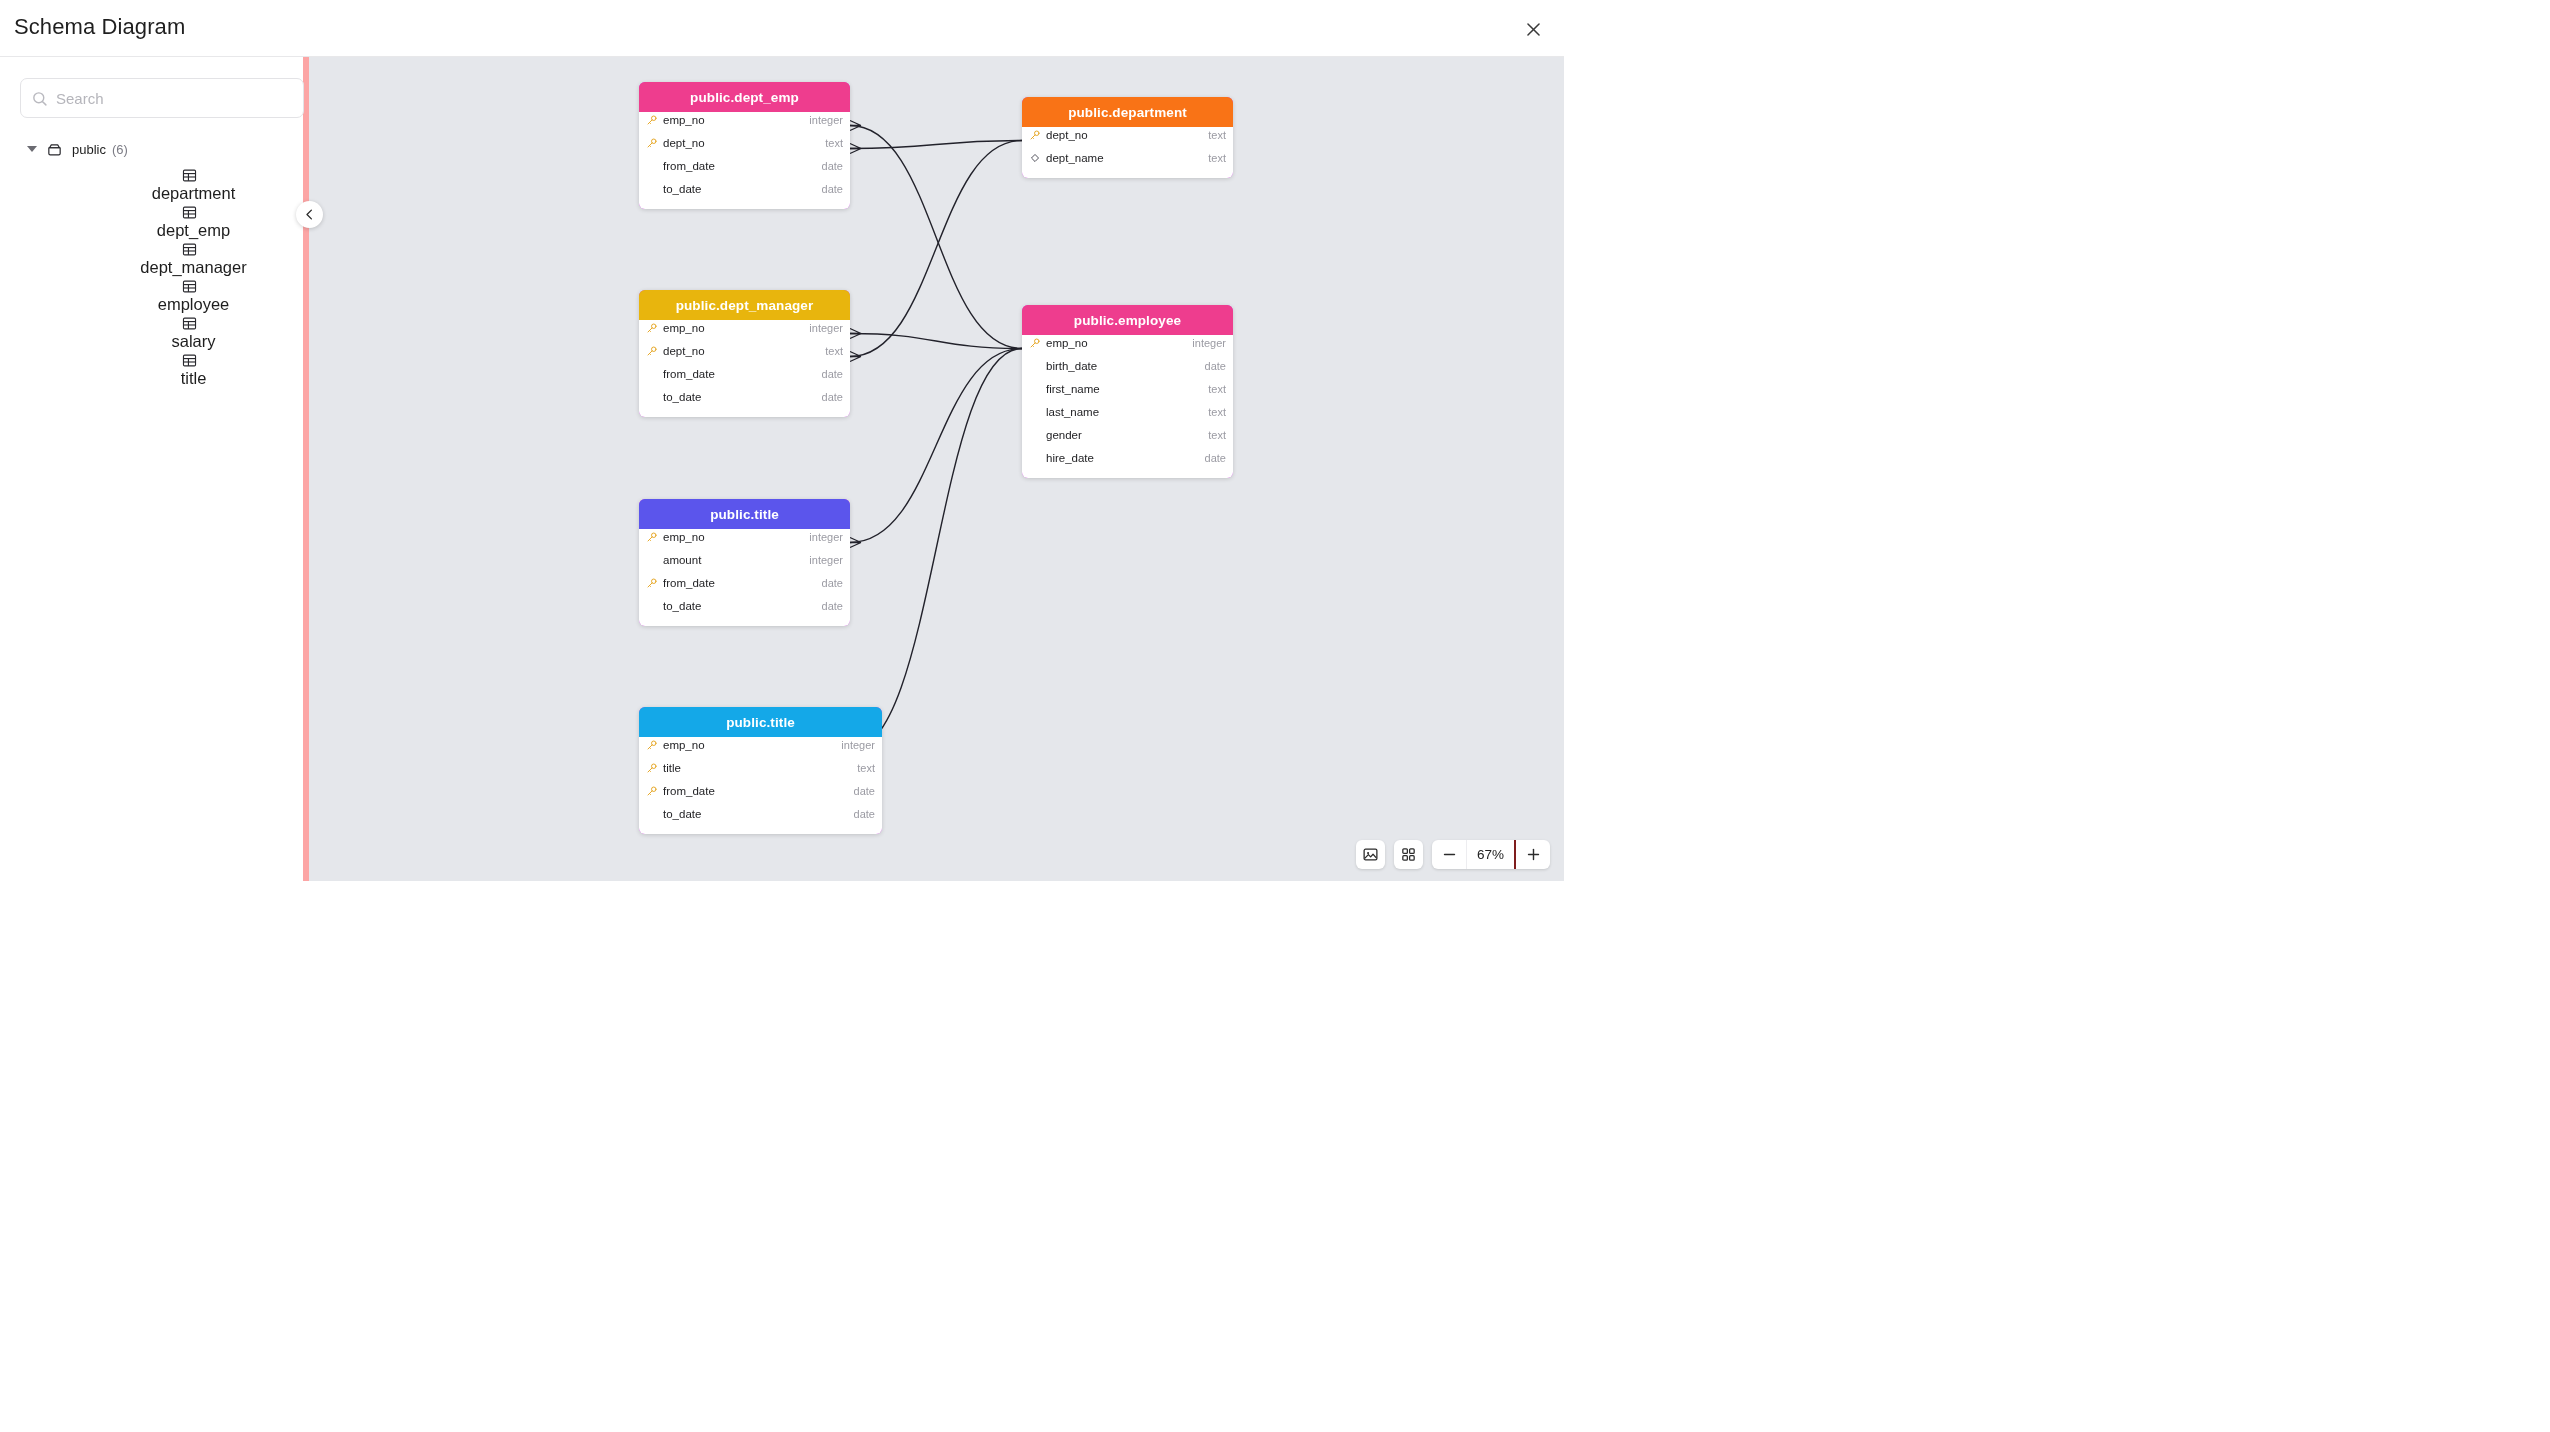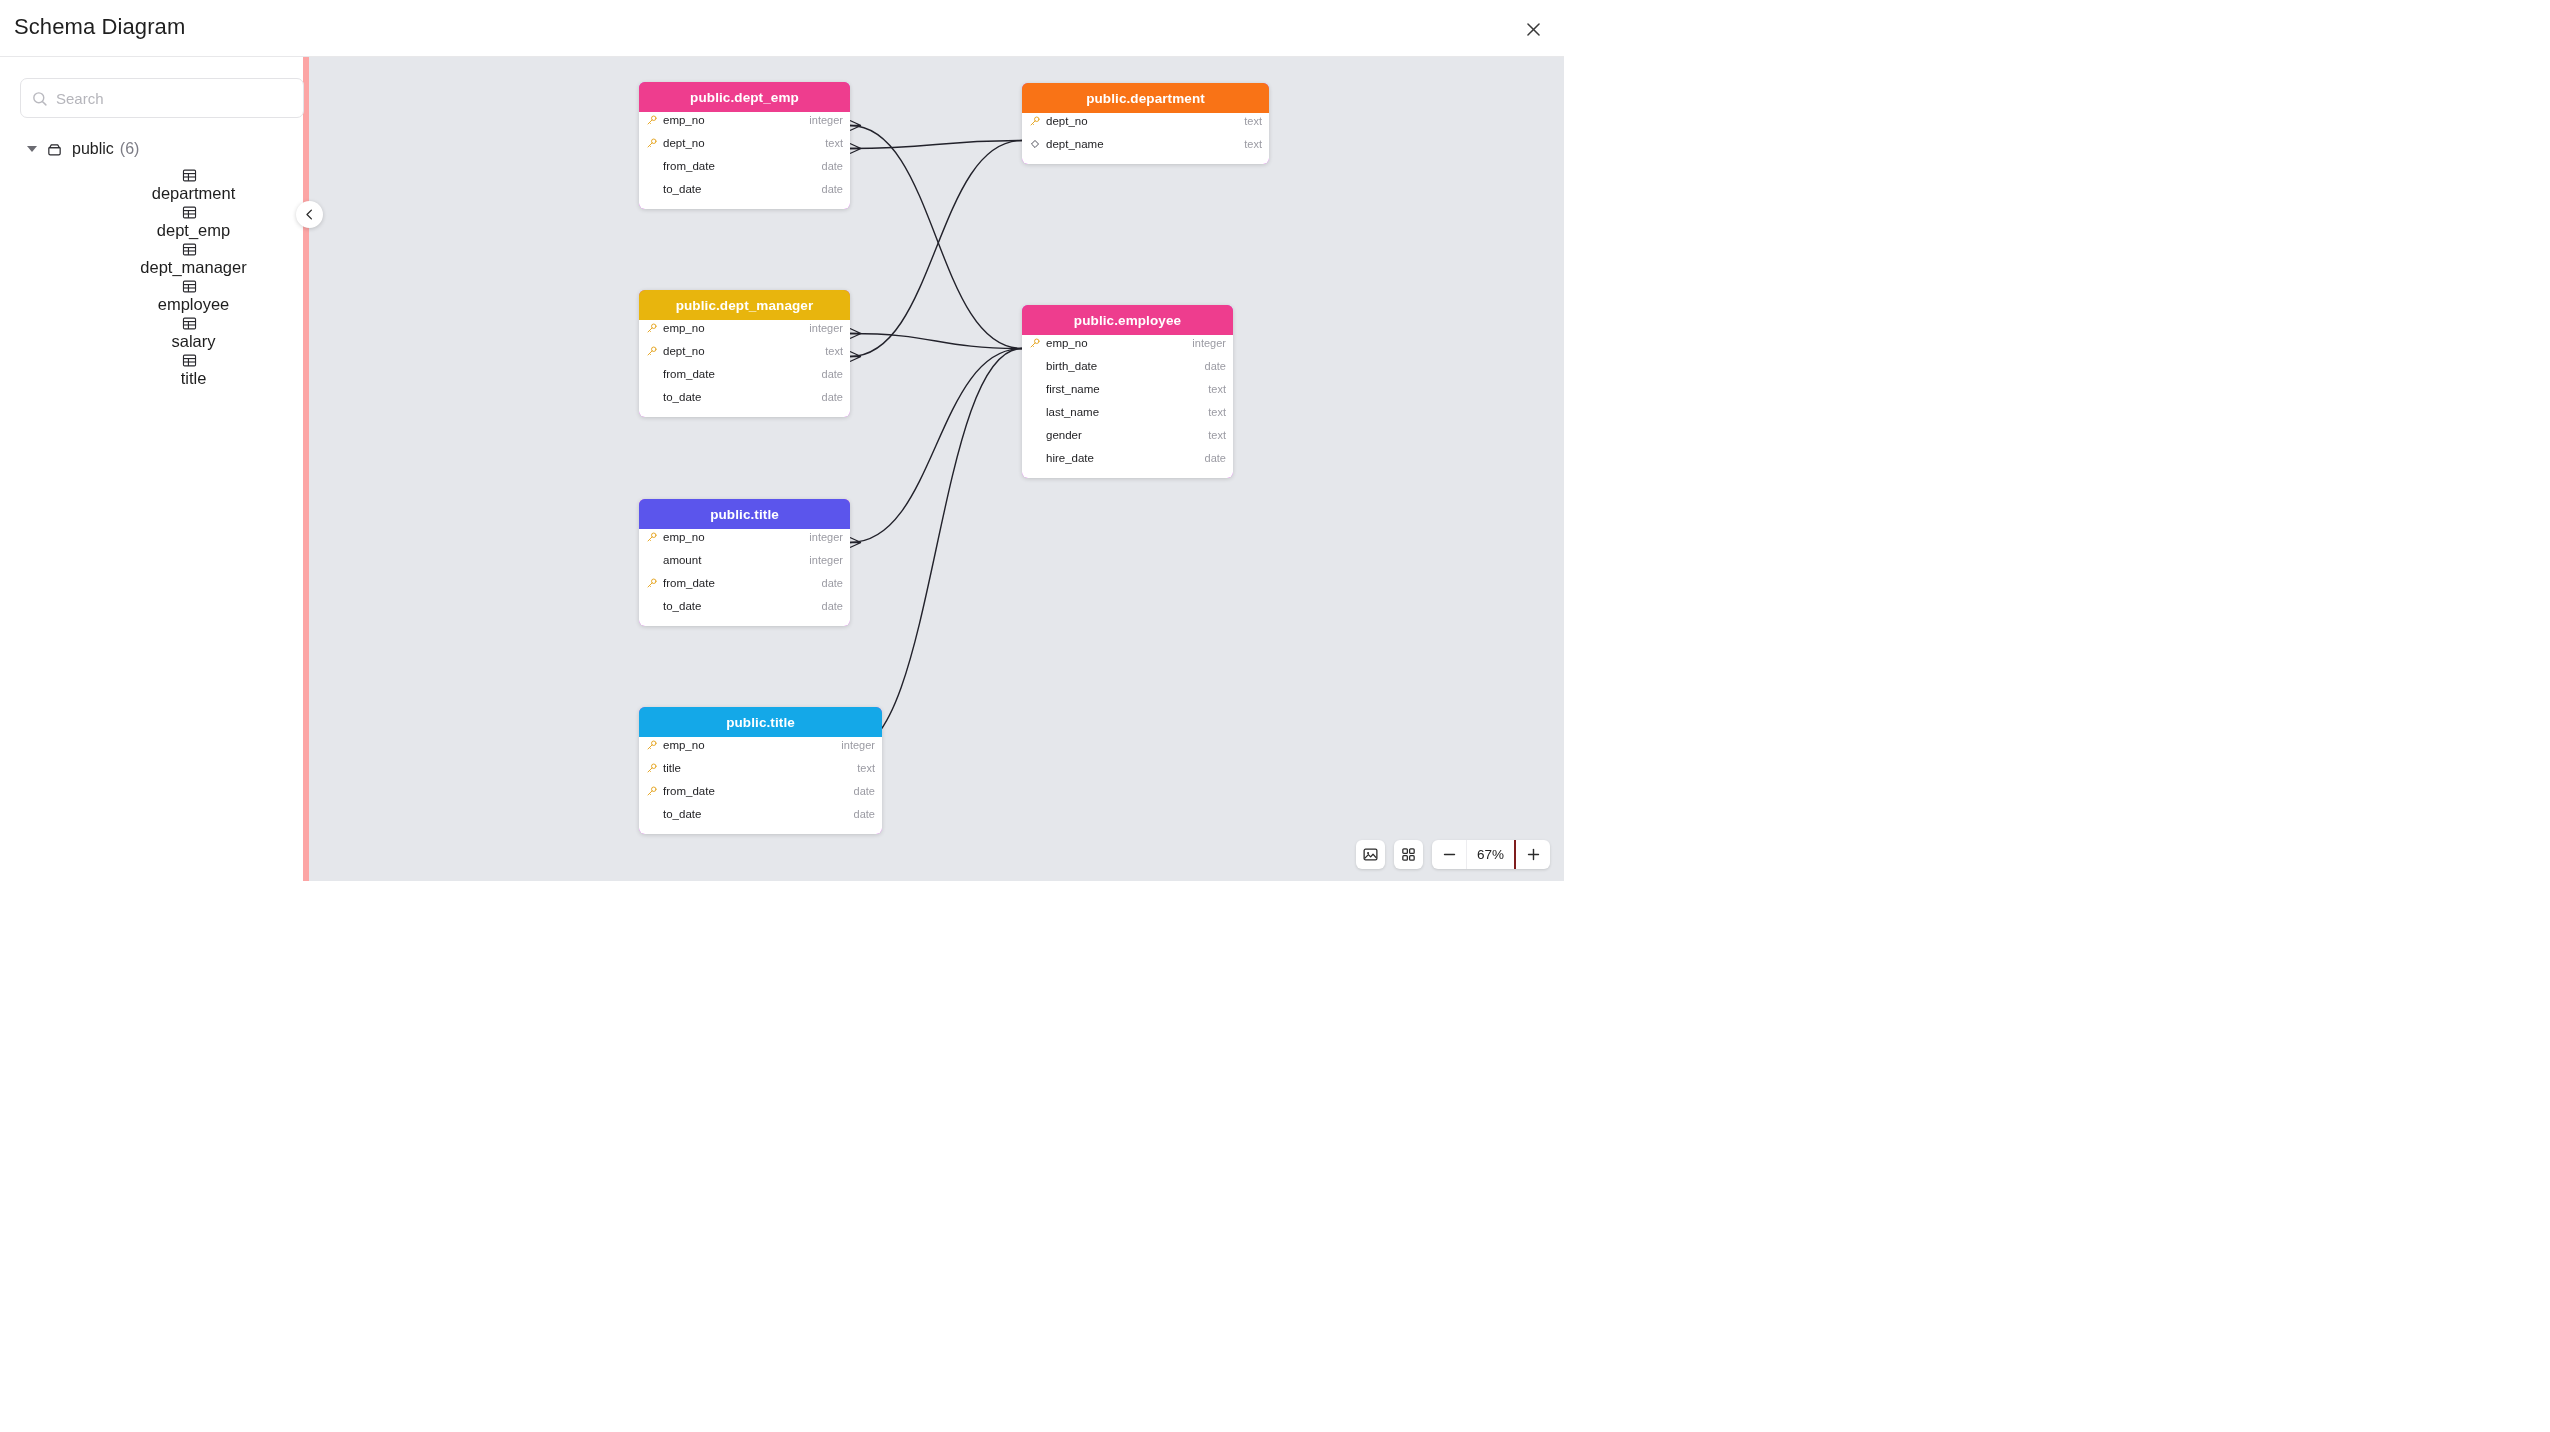--- a/index.html
+++ b/index.html
@@ -39,21 +39,21 @@
   .search-icon { width:17px; height:17px; color:#b9b9bf; flex:0 0 auto; margin-right:8px;}
   .search-input {
     border:none; outline:none; width:100%; font-size:15px; color:#2b2b2b;
     font-family:inherit; background:transparent;
   }
   .search-input::placeholder { color:#b5b5bb; }
 
   .tree { position:absolute; left:0; top:74px; width:309px; }
   .tree-schema {
     display:flex; align-items:center; height:36px; padding-left:27px;
-    cursor:pointer; font-size:16px; color:#1e1e1e;
+    cursor:pointer; font-size:13px; color:#1e1e1e;
   }
   .caret { width:0;height:0;border-left:5.5px solid transparent;border-right:5.5px solid transparent;
            border-top:6.5px solid #6b6b72; margin-right:9px; flex:0 0 auto;}
   .schema-icon { width:17px;height:17px;margin-right:9px;color:#29292e;flex:0 0 auto;}
   .schema-count { color:#7c7c85; margin-left:6px; }
 
   .tree-item {
     display:flex; align-items:center; height:37px; padding-left:78px;
     cursor:pointer; font-size:16.5px; color:#1e1e1e;flex-direction:column;
   }
@@ -250,21 +250,21 @@
               <span class="col-name">from_date</span>
               <span class="col-type">date</span>
             </div>
             <div class="col">
               <span class="col-ic blank"></span>
               <span class="col-name">to_date</span>
               <span class="col-type">date</span>
             </div>
           </div>
         </div>
-        <div class="tbl" style="left:713px;top:26px;width:247px">
+        <div class="tbl" style="left:713px;top:40px;width:211px">
           <div class="tbl-head" style="background:#f97316">
             <span>public.department</span>
           </div>
           <div class="tbl-body">
             <div class="col">
               <svg class="col-ic" viewBox="0 0 24 24" fill="none" stroke="#e7a92a" stroke-width="2" stroke-linecap="round" stroke-linejoin="round">
                 <circle cx="15.5" cy="8.5" r="4.5"></circle>
                 <path d="M12.3 11.7 4 20"></path>
                 <path d="M7 17l2 2"></path>
               </svg>

